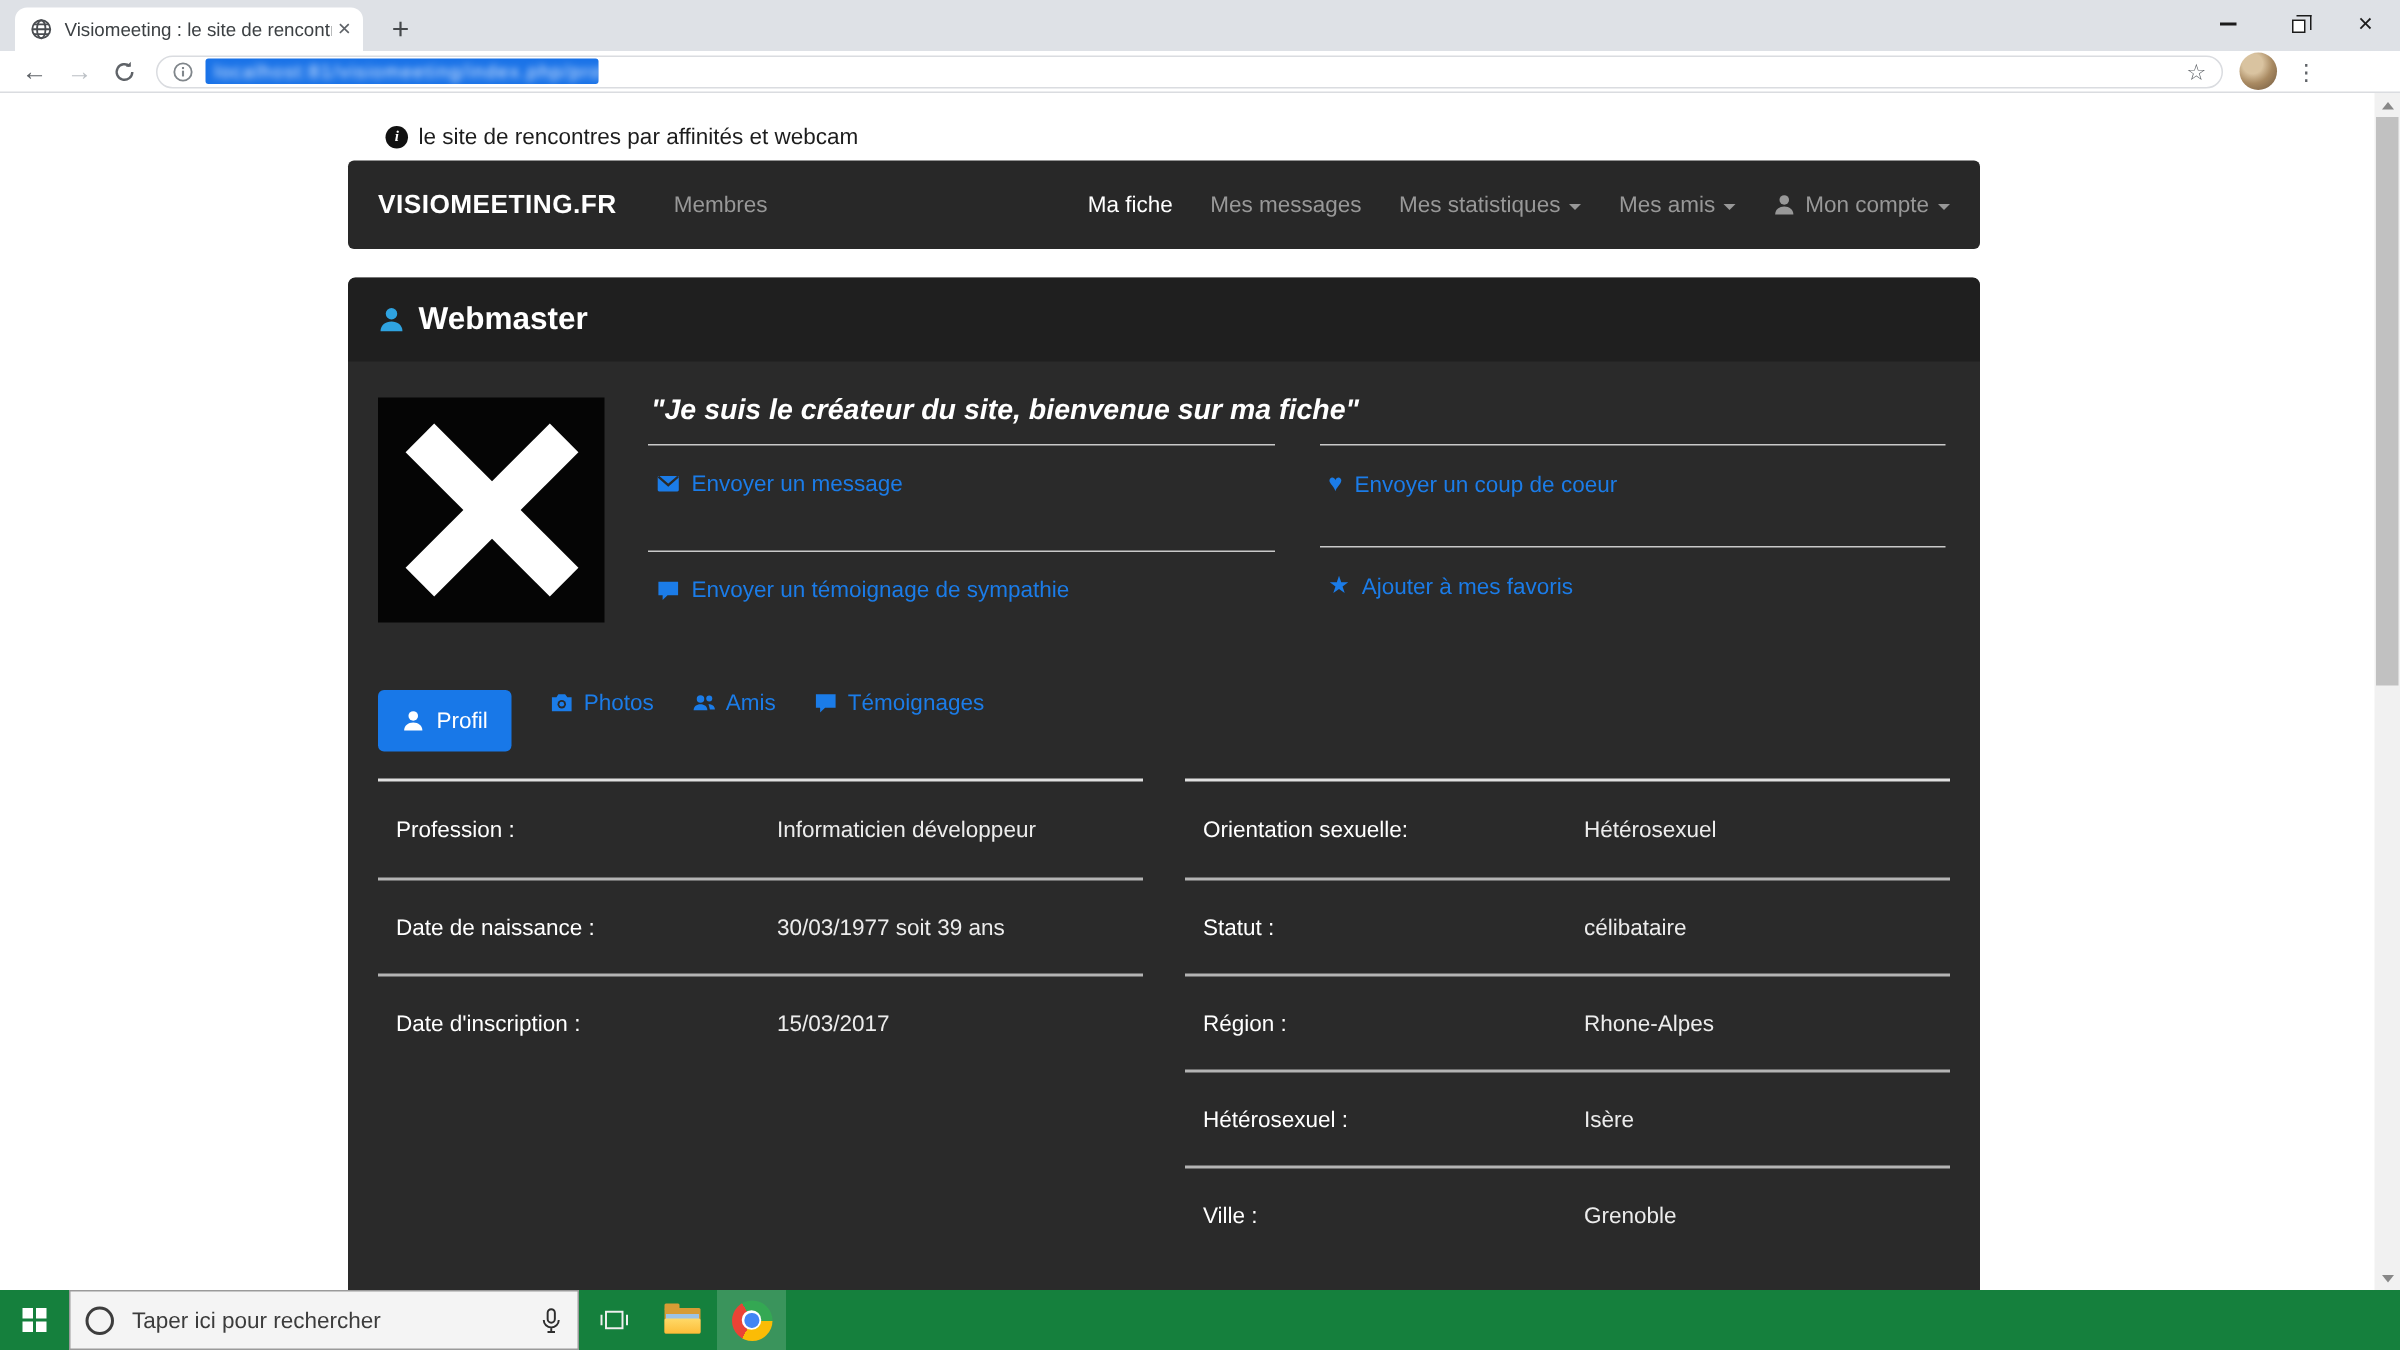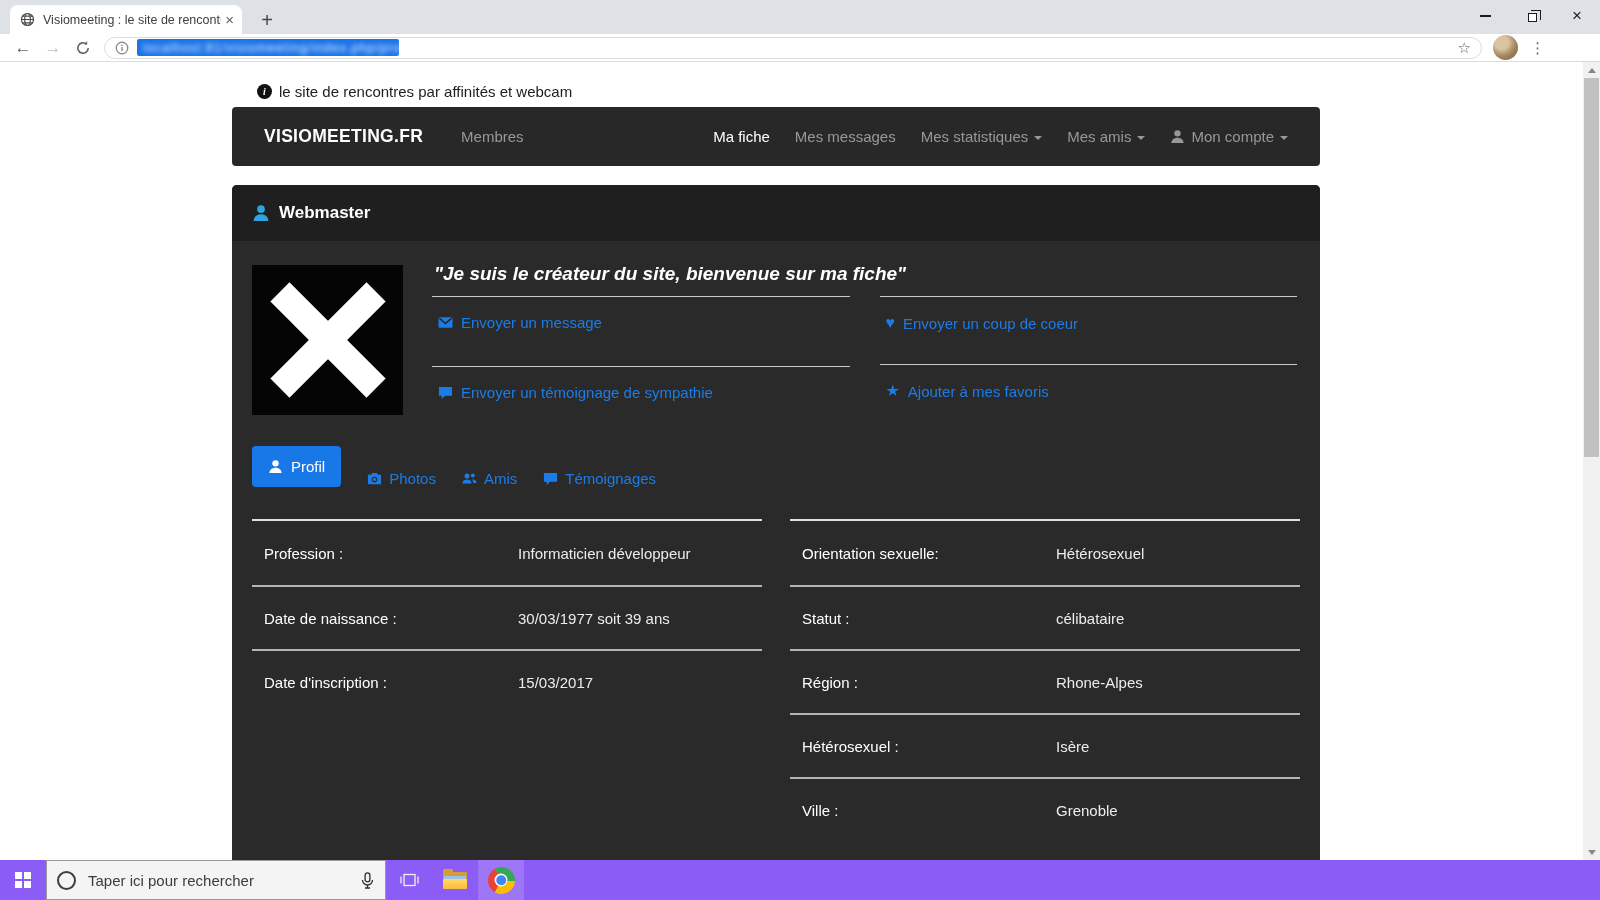--- a/index.html
+++ b/index.html
@@ -50,66 +50,66 @@
   .sb-thumb { position:absolute; top:16px; left:1px; width:15px; height:379px; background:#c1c1c1; }
 
   .container { position:absolute; left:232px; width:1088px; top:0; }
   .tagline { position:absolute; left:25px; top:21px; display:flex; align-items:center; gap:7px;
              font-size:15px; color:#1d1d1d; }
   .info-dot { width:15px; height:15px; border-radius:50%; background:#111; color:#fff; font-size:10px;
               font-weight:bold; font-style:italic; display:flex; align-items:center; justify-content:center;
               font-family:"Liberation Serif", serif; }
 
   .navbar { position:absolute; left:0; top:45px; width:1088px; height:59px; background:#282828;
-            border-radius:4px; display:flex; align-items:center; padding:0 32px; }
+            border-radius:4px; display:flex; align-items:center; padding:0 20px; }
   .brand { font-size:17.5px; font-weight:bold; color:#fff; letter-spacing:.3px; }
   .nav-left-item { margin-left:38px; font-size:15px; color:#989898; }
   .nav-right { margin-left:auto; display:flex; align-items:center; gap:25px; font-size:15px; }
   .nav-item { color:#989898; display:flex; align-items:center; gap:6px; }
   .nav-item.active { color:#fff; }
   .caret { width:0; height:0; border-left:4.5px solid transparent; border-right:4.5px solid transparent;
            border-top:4.5px solid #989898; margin-top:2px; }
   .user-svg-gray { width:15px; height:15px; fill:#989898; }
 
   .card { position:absolute; left:0; top:123px; width:1088px; height:676px; background:#2a2a2a;
           border-radius:5px 5px 0 0; overflow:hidden; }
   .card-header { height:56px; background:#1f1f1f; display:flex; align-items:center; gap:9px; padding:0 20px; }
   .user-svg-blue { width:18px; height:18px; fill:#2fa3e0; }
-  .profile-name { font-size:17px; font-weight:bold; color:#fff; }
+  .profile-name { font-size:21px; font-weight:bold; color:#fff; }
   .card-body { position:relative; height:620px; }
 
   .pfp { position:absolute; left:20px; top:24px; width:151px; height:150px; background:#050505; overflow:hidden; }
   .pfp::before, .pfp::after { content:""; position:absolute; left:50%; top:50%; width:136px; height:27px;
           background:#fff; }
   .pfp::before { transform:translate(-50%,-50%) rotate(45deg); }
   .pfp::after  { transform:translate(-50%,-50%) rotate(-45deg); }
 
   .media-right { position:absolute; left:200px; top:22px; width:865px; }
   .quote { font-size:19px; font-weight:bold; font-style:italic; color:#fff; margin-bottom:11px; padding-left:2px; }
   .actions-grid { display:grid; grid-template-columns:1fr 1fr; column-gap:30px; }
   .action-item { border-top:1px solid rgba(255,255,255,.75); padding:17px 4px 32px 6px; }
   .action-link { display:inline-flex; align-items:center; gap:8px; color:#1b7ce8; font-size:15px; text-decoration:none; }
   .ic-svg { width:15px; height:15px; fill:#1b7ce8; flex:none; }
   .glyph-ic { font-size:16px; line-height:1; color:#1b7ce8; }
 
-  .tabs-row { position:absolute; left:20px; top:205px; display:flex; align-items:flex-end; gap:26px; }
+  .tabs-row { position:absolute; left:20px; top:219px; display:flex; align-items:flex-start; gap:26px; }
   .tab-pill { display:inline-flex; align-items:center; gap:8px; background:#1878e8; color:#fff;
               font-size:15px; padding:12px 16px; border-radius:4px; }
   .tab-pill .ic-svg { fill:#fff; }
   .tab-link { display:inline-flex; align-items:center; gap:7px; color:#1b7ce8; font-size:15px; }
 
   .ptable { position:absolute; top:278px; width:510px; border-top:2px solid rgba(255,255,255,.85); }
   .ptable.left { left:20px; } .ptable.right { left:558px; }
   .prow { display:flex; align-items:center; height:64px; }
   .prow + .prow { border-top:2px solid rgba(255,255,255,.65); }
   .plabel { width:254px; padding-left:12px; font-size:15px; font-weight:normal; color:#fff; }
   .pvalue { padding-left:12px; font-size:15px; color:#ececec; }
 
   
-  .taskbar { position:absolute; left:0; right:0; bottom:0; height:40px; background:#8b5cf6;
+  .taskbar { position:absolute; left:0; right:0; bottom:0; height:40px; background:#15803d;
              display:flex; align-items:stretch; }
   .tb-cell { width:46px; display:flex; align-items:center; justify-content:center; }
   .win-logo { display:grid; grid-template-columns:7.5px 7.5px; grid-template-rows:7.5px 7.5px; gap:1.6px; }
   .win-logo div { background:#fff; }
   .tb-search { width:340px; background:#f4f4f4; border:1px solid #9a9a9a; display:flex; align-items:center;
                gap:12px; padding:0 10px; }
   .cortana-ring { width:19px; height:19px; border-radius:50%; border:2.6px solid #3d3d3d; flex:none; }
   .tb-search-text { font-size:15px; color:#3c3c3c; white-space:nowrap; }
   .tb-mic { margin-left:auto; }
   .chrome-cell { background:rgba(255,255,255,.16); }

